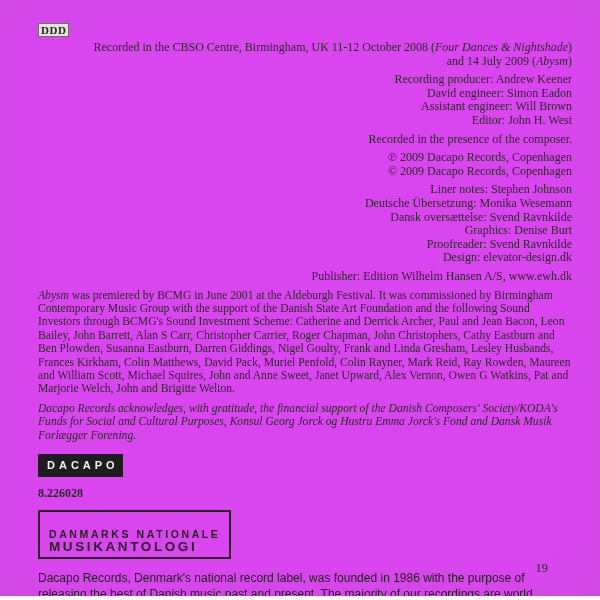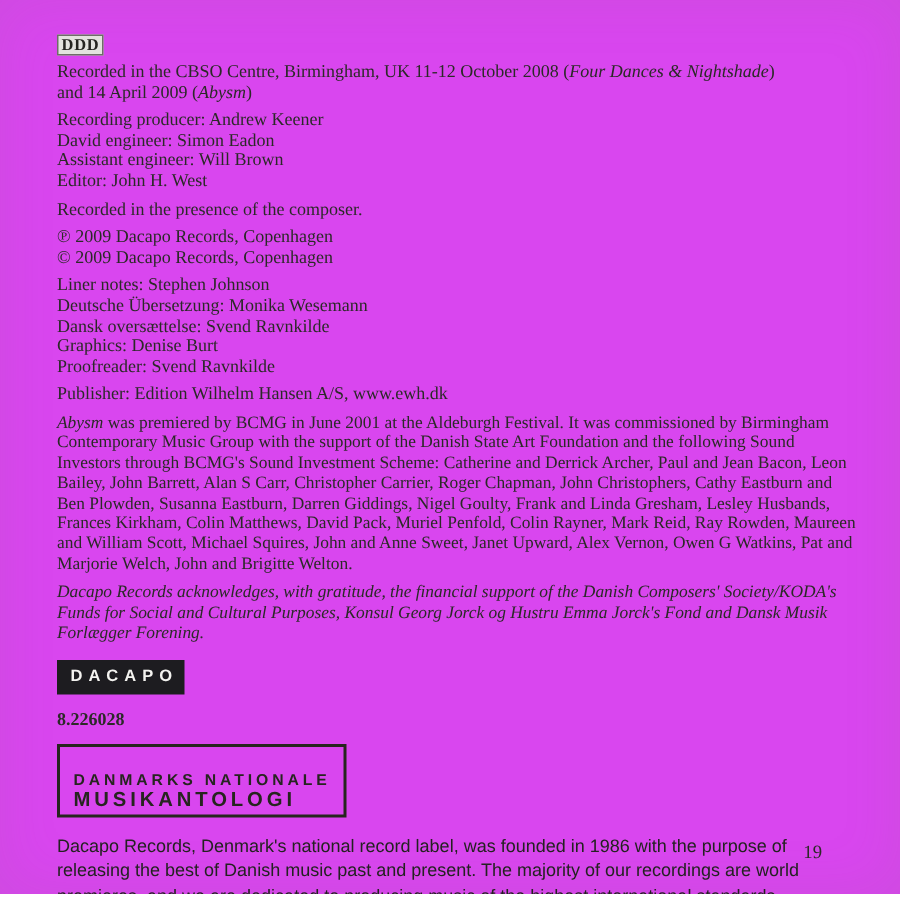--- a/index.html
+++ b/index.html
@@ -8,21 +8,21 @@
     width:600px; height:596px;
     background:#d946ef;
     color:#2b2a27;
     font-family:"Liberation Serif", serif;
     overflow:hidden;
     box-shadow:inset 0 0 40px rgba(120,115,105,0.12);
   }
   .content {
     position:absolute; left:38px; top:20px; width:534px;
   }
-  .line { font-size:12px; line-height:13.6px; }
+  .line { font-size:12px; line-height:13.6px;text-align:right; }
   .group { margin-bottom:5px; }
   em { font-style:italic; }
 
   .spars {
     display:inline-block;
     border:1px solid #6e6d68;
     background:#e3e2de;
     color:#262521;
     font-weight:bold;
     font-size:11px;
@@ -92,21 +92,21 @@
 </head>
 <body>
 
 <div class="page">
   <div class="content">
 
     <div class="spars">DDD</div>
 
     <div class="group">
       <div class="line"><span>Recorded in the CBSO Centre, Birmingham, UK 11-12 October 2008 (</span><em>Four Dances &amp; Nightshade</em><span>)</span></div>
-      <div class="line"><span>and 14 April 2009 (</span><em>Abysm</em><span>)</span></div>
+      <div class="line"><span>and 14 July 2009 (</span><em>Abysm</em><span>)</span></div>
     </div>
 
     <div class="group">
       <div class="line">Recording producer: Andrew Keener</div>
       <div class="line">David engineer: Simon Eadon</div>
       <div class="line">Assistant engineer: Will Brown</div>
       <div class="line">Editor: John H. West</div>
     </div>
 
     <div class="group line">Recorded in the presence of the composer.</div>
@@ -115,20 +115,21 @@
       <div class="line">℗ 2009 Dacapo Records, Copenhagen</div>
       <div class="line">© 2009 Dacapo Records, Copenhagen</div>
     </div>
 
     <div class="group">
       <div class="line">Liner notes: Stephen Johnson</div>
       <div class="line">Deutsche Übersetzung: Monika Wesemann</div>
       <div class="line">Dansk oversættelse: Svend Ravnkilde</div>
       <div class="line">Graphics: Denise Burt</div>
       <div class="line">Proofreader: Svend Ravnkilde</div>
+      <div class="line">Design: elevator-design.dk</div>
     </div>
 
     <div class="group line">Publisher: Edition Wilhelm Hansen A/S, www.ewh.dk</div>
 
     <div class="para"><em>Abysm</em><span> was premiered by BCMG in June 2001 at the Aldeburgh Festival.  It was commissioned by Birmingham Contemporary Music Group with the support of the Danish State Art Foundation and the following Sound Investors through BCMG's Sound Investment Scheme:  Catherine and Derrick Archer, Paul and Jean Bacon, Leon Bailey, John Barrett, Alan S Carr, Christopher Carrier, Roger Chapman, John Christophers, Cathy Eastburn and Ben Plowden, Susanna Eastburn, Darren Giddings, Nigel Goulty, Frank and Linda Gresham, Lesley Husbands, Frances Kirkham, Colin Matthews, David Pack, Muriel Penfold, Colin Rayner, Mark Reid, Ray Rowden, Maureen and William Scott, Michael Squires, John and Anne Sweet, Janet Upward, Alex Vernon, Owen G Watkins, Pat and Marjorie Welch, John and Brigitte Welton.</span></div>
 
     <div class="ack">Dacapo Records acknowledges, with gratitude, the financial support of the Danish Composers' Society/KODA's Funds for Social and Cultural Purposes, Konsul Georg Jorck og Hustru Emma Jorck's Fond and Dansk Musik Forlægger Forening.</div>
 
     <div>
       <div class="dacapo-logo">DACAPO</div>

